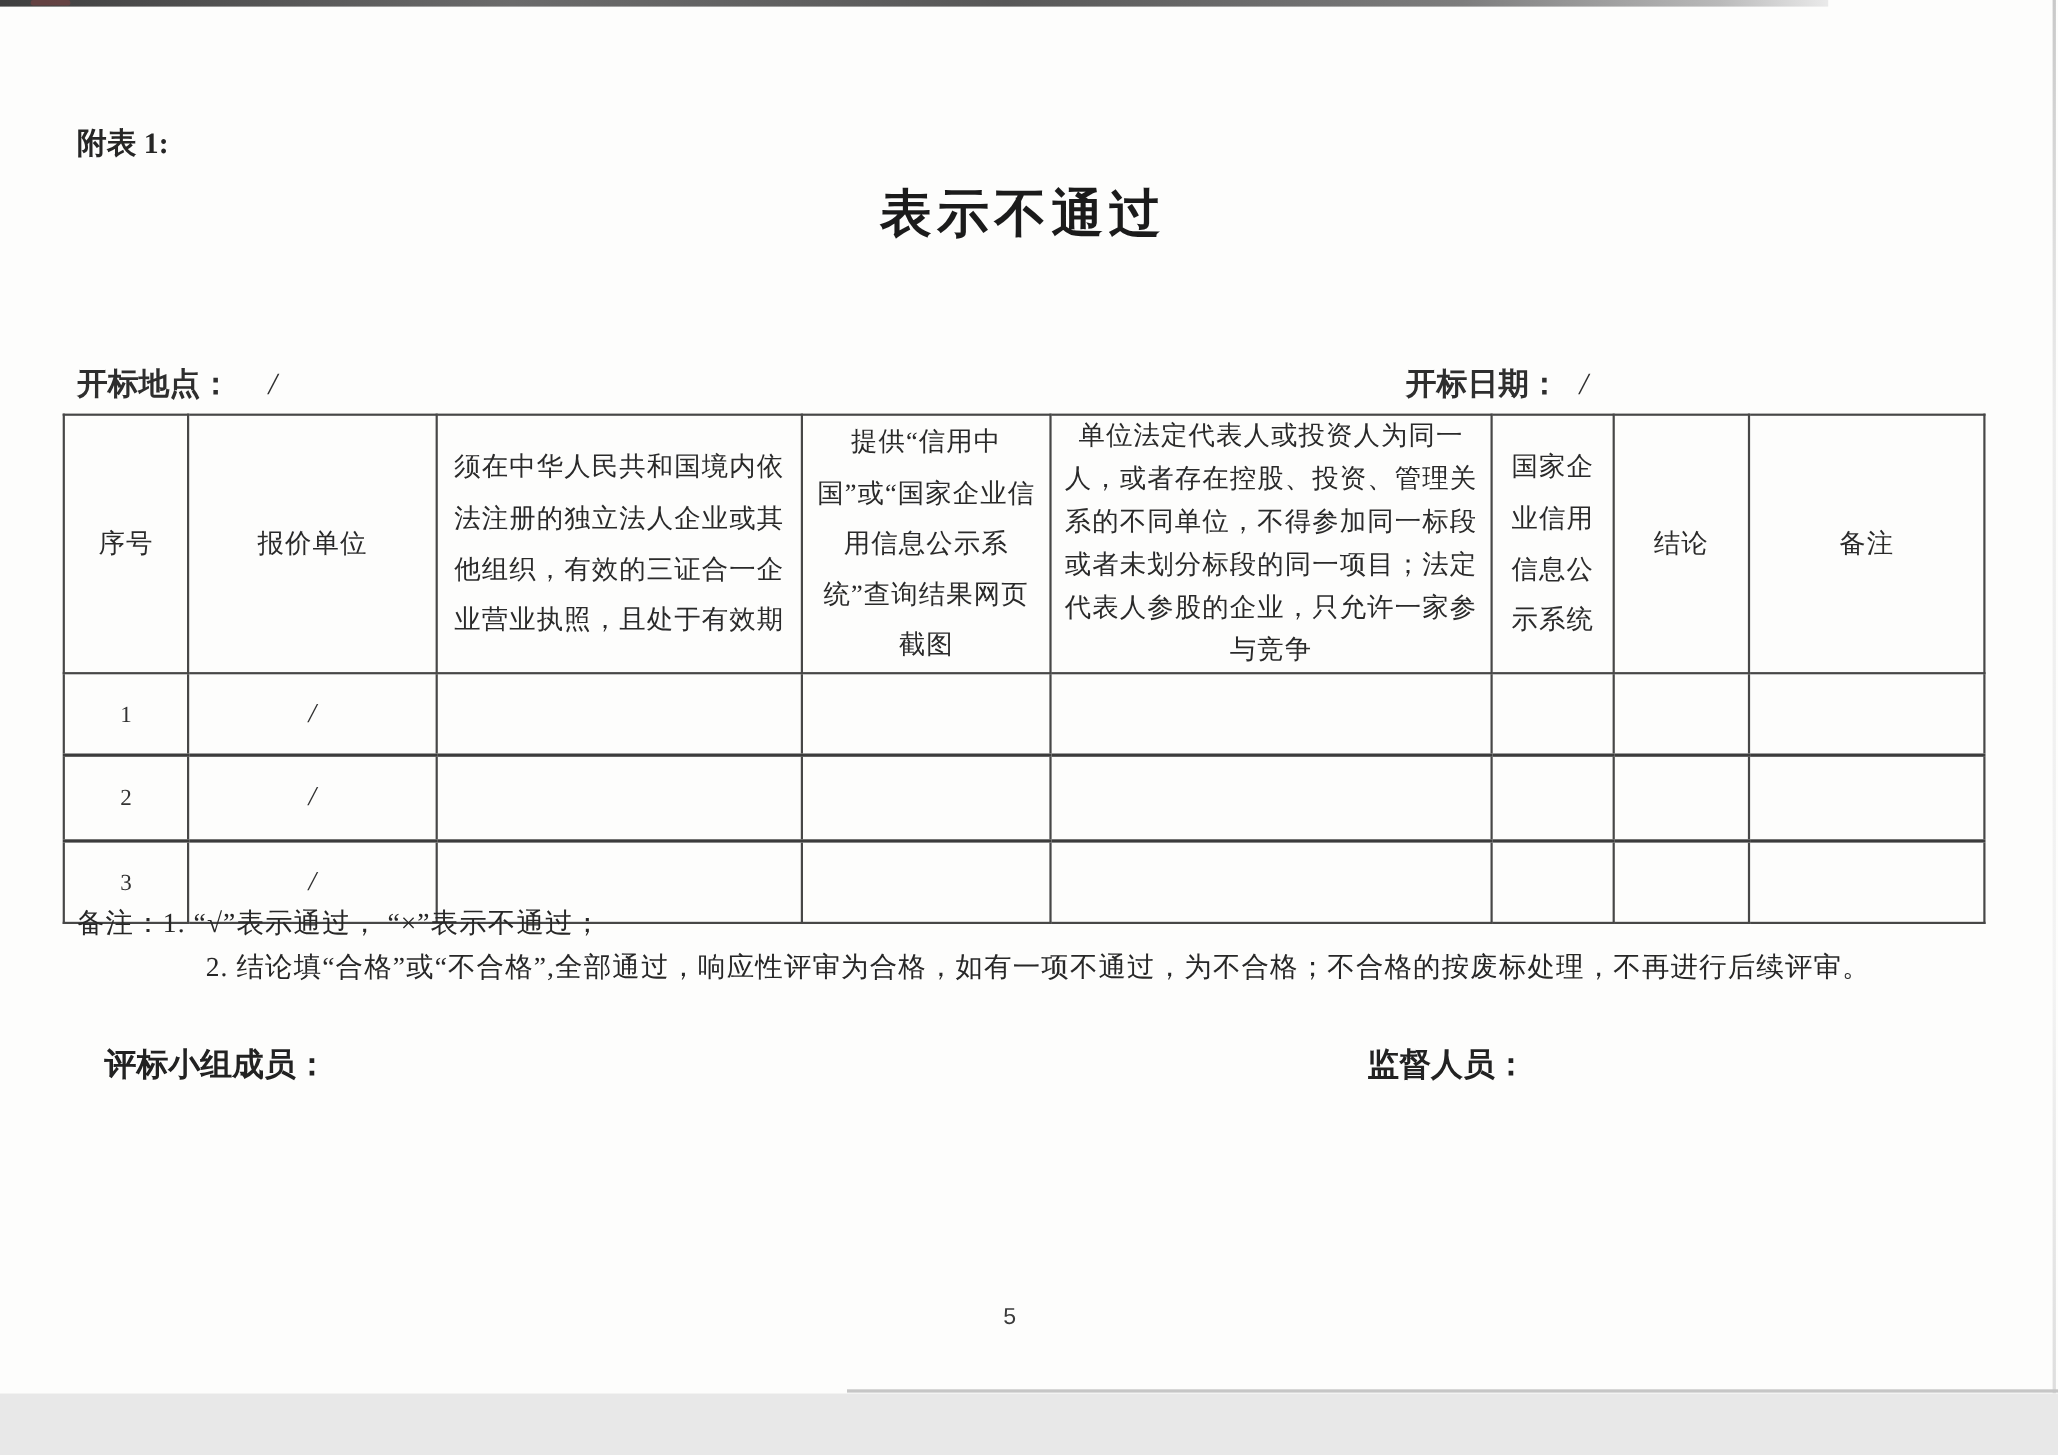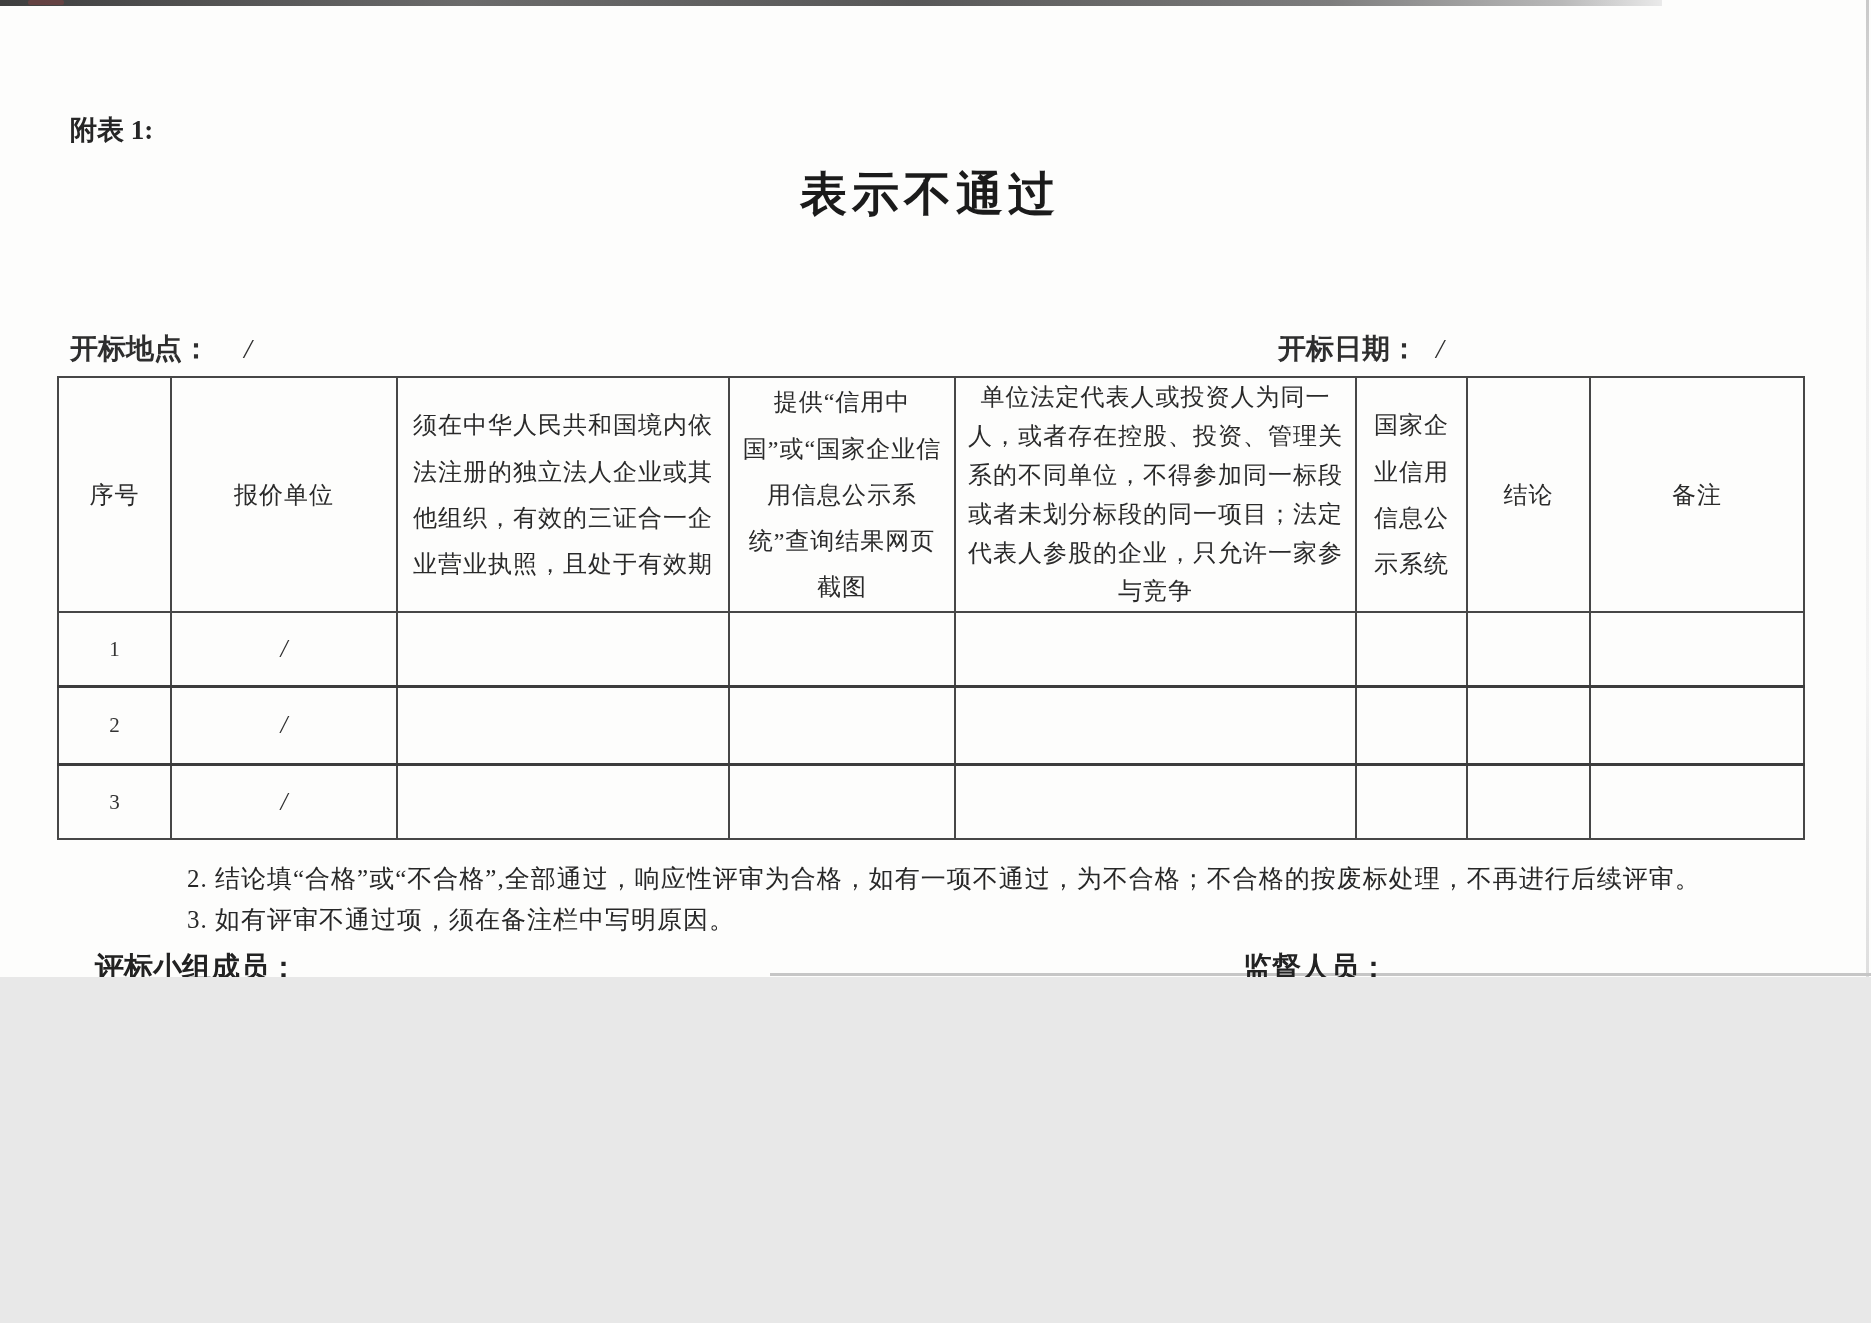--- a/index.html
+++ b/index.html
@@ -1,18 +1,18 @@
 <!DOCTYPE html>
 <html><head>
 <meta charset="utf-8">
 <style>
   html,body{margin:0;padding:0;background:#e8e8e8;}
   .page{
     position:relative;
-    width:1871px;height:977px;
+    width:1871px;height:1267px;
     background:#fdfdfc;
     overflow:hidden;
     font-family:"Liberation Serif","DejaVu Serif",serif;
     color:#2e2e2e;
   }
   
   .top-strip{position:absolute;left:0;top:0;width:1662px;height:6px;
     background:linear-gradient(to right,#3f3f3f,#6b6b6b 28%,#585858 55%,#7d7d7d 80%,#b9b9b9 94%,#eaeaea);}
   .top-smudge{position:absolute;left:28px;top:0;width:36px;height:5px;background:#7c4343;opacity:.6;border-radius:2px;}
   .right-edge{position:absolute;right:2px;top:0;width:3px;height:100%;
@@ -129,22 +129,22 @@
         <td></td>
         <td></td>
         <td></td>
         <td></td>
         <td></td>
         <td></td>
       </tr>
     </tbody>
   </table>
 
+  <div class="note note1">备注：1. “√”表示通过， “×”表示不通过；</div>
   <div class="note note2">2. 结论填“合格”或“不合格”,全部通过，响应性评审为合格，如有一项不通过，为不合格；不合格的按废标处理，不再进行后续评审。</div>
-  <div class="note note3">3. 如有评审不通过项，须在备注栏中写明原因。</div>
 
   <div class="committee">评标小组成员：</div>
   <div class="supervisor">监督人员：</div>
 
   <div class="page-number">5</div>
 
   <div class="stamp" style="left:981px;">北</div>
   <div class="stamp" style="left:1082px;">签</div>
   <div class="stamp" style="left:1160px;">刘红</div>
 

